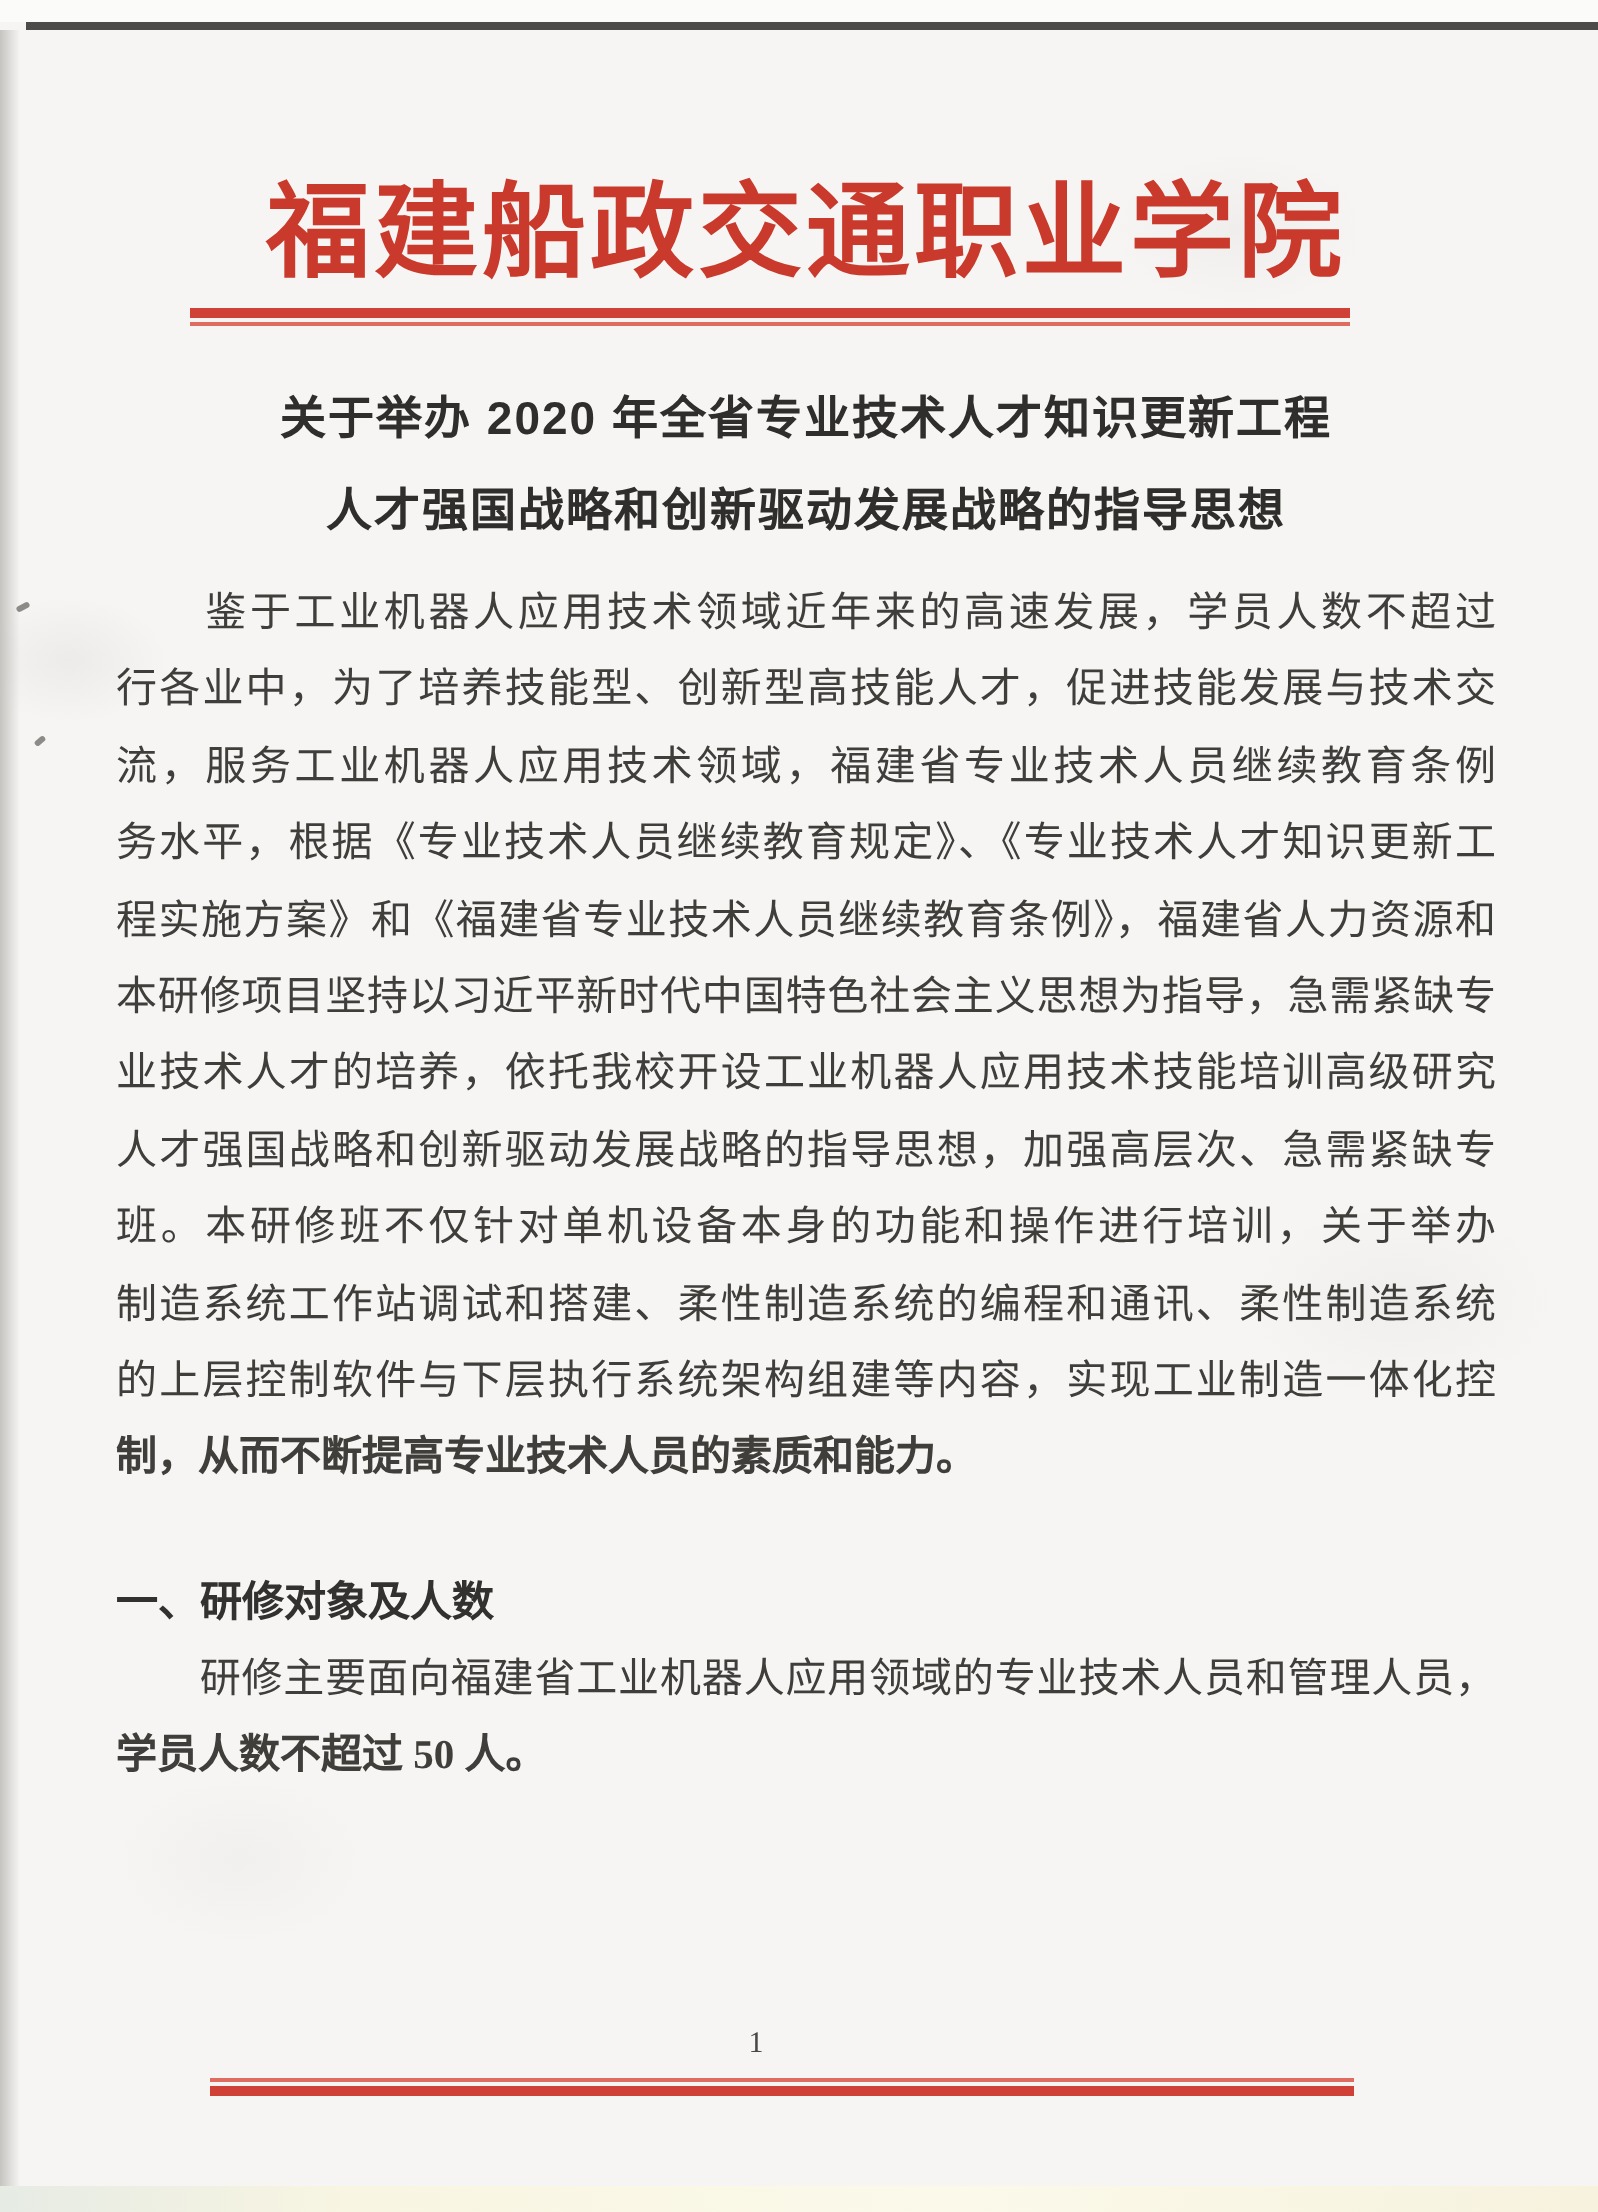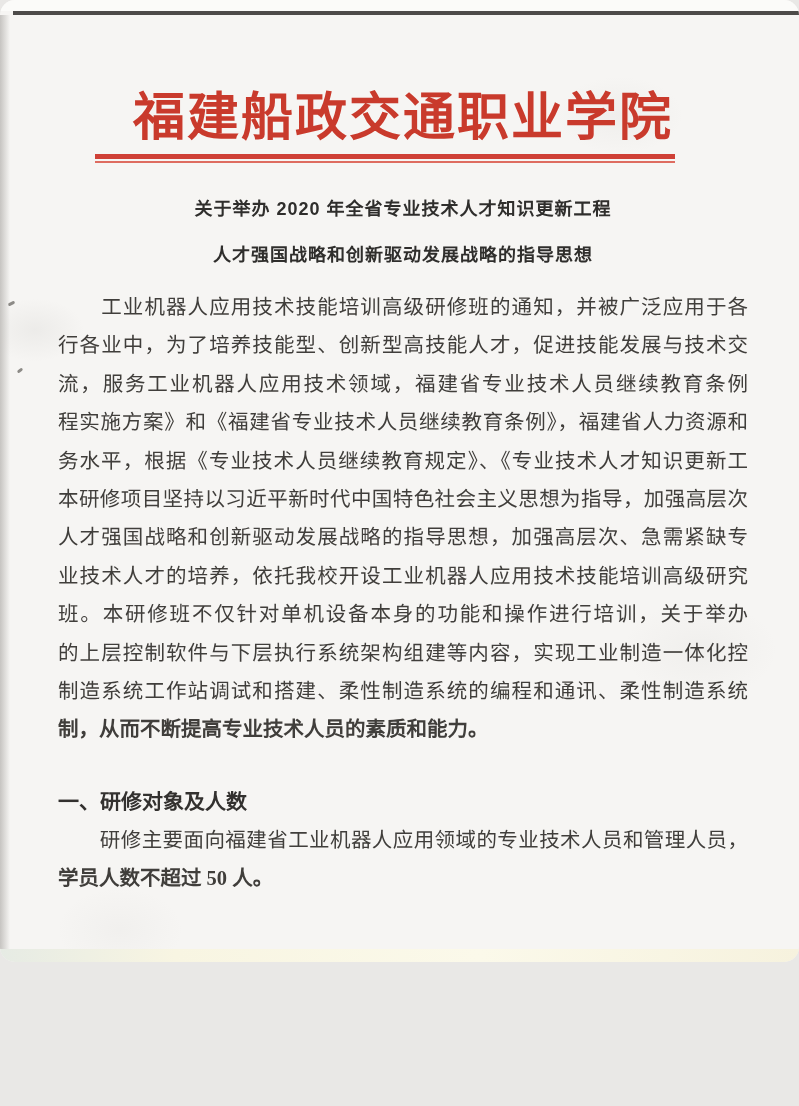--- a/index.html
+++ b/index.html
@@ -1,28 +1,27 @@
 <!DOCTYPE html>
 <html lang="zh-CN"><head>
 <meta charset="utf-8">
 <style>
   html, body { margin: 0; padding: 0; background: #e9e8e6; }
   .page {
     position: relative;
     width: 799px;
-    height: 962px;
+    height: 1106px;
     margin: 0 auto;
     overflow: hidden;
     background:
       radial-gradient(70px 45px at 35px 330px, rgba(150,148,144,.10), transparent 70%),
       radial-gradient(90px 55px at 620px 115px, rgba(158,156,152,.08), transparent 70%),
       radial-gradient(110px 70px at 700px 650px, rgba(158,156,152,.07), transparent 70%),
       radial-gradient(90px 60px at 120px 930px, rgba(158,156,152,.06), transparent 70%),
       #f6f5f3;
-    border-radius: 15px;
   }
   
   .scan-top-strip { position: absolute; top: 0; left: 0; right: 0; height: 11px; background: #fbfbf9; }
   .scan-top-line  { position: absolute; top: 11px; left: 13px; right: 0; height: 4px; background: #4d4b49; }
   .scan-left-shadow { position: absolute; top: 15px; left: 0; bottom: 13px; width: 10px;
     background: linear-gradient(to right, #c6c4c1, rgba(246,245,243,0)); }
   .scan-bottom-strip { position: absolute; bottom: 0; left: 0; right: 0; height: 13px;
     background: linear-gradient(to right, #e6ebe4, #f8f5e2 22%, #fbf9ea 60%, #f6f2de); }
   .speck { position: absolute; background: #8d8b87; border-radius: 2px; }
   .speck-1 { left: 8px;  top: 302px; width: 7px; height: 3px; transform: rotate(-28deg); }
@@ -41,21 +40,21 @@
   .header-rule { position: absolute; top: 154px; left: 95px; width: 580px; }
   .header-rule .rule-thick { height: 5px; background: #cf4036; }
   .header-rule .rule-thin  { height: 2px; background: #de6c60; margin-top: 2px; }
 
   
   .doc-title {
     position: absolute; top: 186px; left: 58px; width: 690px;
     text-align: center;
     font-family: "Liberation Sans", "DejaVu Sans", sans-serif;
     font-weight: bold;
-    font-size: 18px; line-height: 46px;
+    font-size: 23px; line-height: 46px;
     letter-spacing: 1px;
     color: #2f2e2c;
   }
 
   
   .text-col {
     position: absolute; top: 288px; left: 58px; width: 690px;
     font-family: "Liberation Serif", "DejaVu Serif", serif;
     font-size: 20.5px;
     color: #403e3b;
@@ -105,31 +104,31 @@
   </div>
 
   <div class="doc-title">
     <div>关于举办 2020 年全省专业技术人才知识更新工程</div>
     <div>人才强国战略和创新驱动发展战略的指导思想</div>
   </div>
 
   <div class="text-col">
     <div>
 
-    <div class="line">　　工业机器人应用技术技能培训高级研修班的通知，并被广泛应用于各</div>
+    <div class="line">　　鉴于工业机器人应用技术领域近年来的高速发展，学员人数不超过</div>
         <div class="line">行各业中，为了培养技能型、创新型高技能人才，促进技能发展与技术交</div>
         <div class="line">流，服务工业机器人应用技术领域，福建省专业技术人员继续教育条例</div>
+        <div class="line">务水平，根据《专业技术人员继续教育规定》、《专业技术人才知识更新工</div>
         <div class="line">程实施方案》和《福建省专业技术人员继续教育条例》，福建省人力资源和</div>
-        <div class="line">务水平，根据《专业技术人员继续教育规定》、《专业技术人才知识更新工</div>
-        <div class="line">本研修项目坚持以习近平新时代中国特色社会主义思想为指导，加强高层次</div>
+        <div class="line">本研修项目坚持以习近平新时代中国特色社会主义思想为指导，急需紧缺专</div>
+        <div class="line">业技术人才的培养，依托我校开设工业机器人应用技术技能培训高级研究</div>
         <div class="line">人才强国战略和创新驱动发展战略的指导思想，加强高层次、急需紧缺专</div>
-        <div class="line">业技术人才的培养，依托我校开设工业机器人应用技术技能培训高级研究</div>
         <div class="line">班。本研修班不仅针对单机设备本身的功能和操作进行培训，关于举办</div>
+        <div class="line">制造系统工作站调试和搭建、柔性制造系统的编程和通讯、柔性制造系统</div>
         <div class="line">的上层控制软件与下层执行系统架构组建等内容，实现工业制造一体化控</div>
-        <div class="line">制造系统工作站调试和搭建、柔性制造系统的编程和通讯、柔性制造系统</div>
         <div class="line end">制，从而不断提高专业技术人员的素质和能力。</div>
       </div>
     <div class="section-heading">一、研修对象及人数</div>
     <div>
 
     <div class="line">　　研修主要面向福建省工业机器人应用领域的专业技术人员和管理人员，</div>
         <div class="line end">学员人数不超过 50 人。</div>
       </div>
   </div>
 

